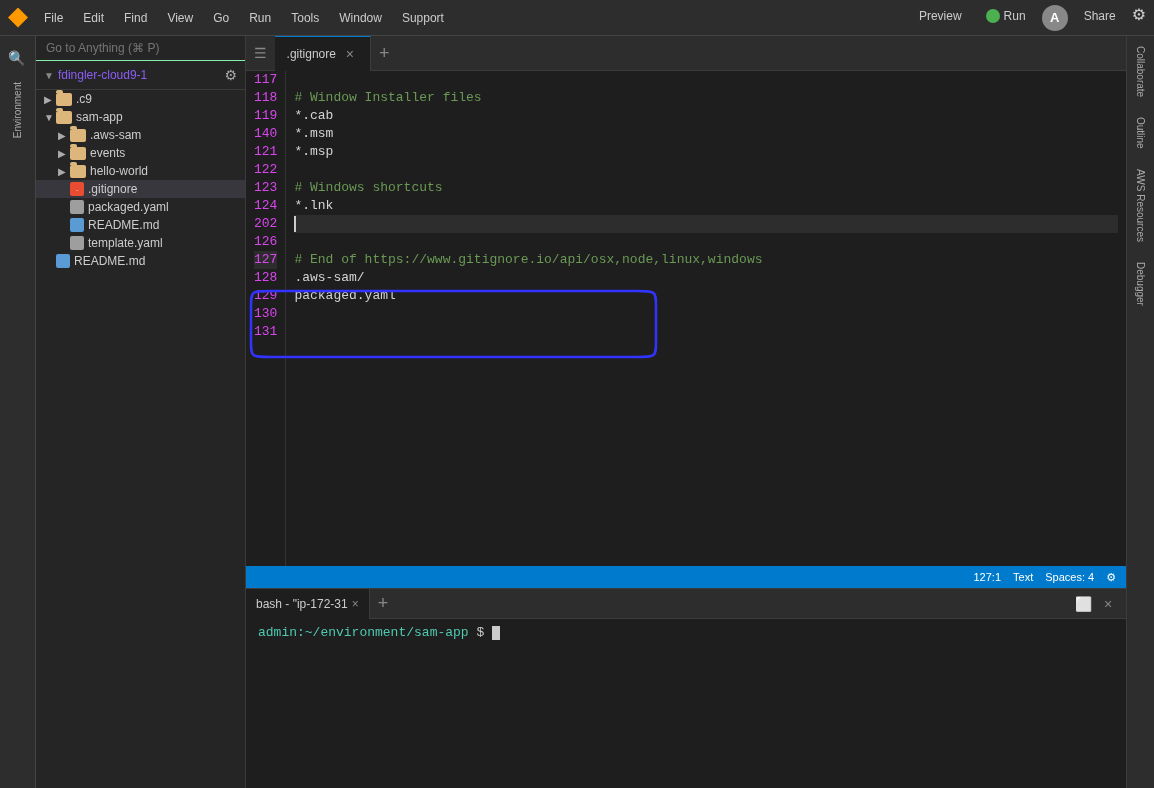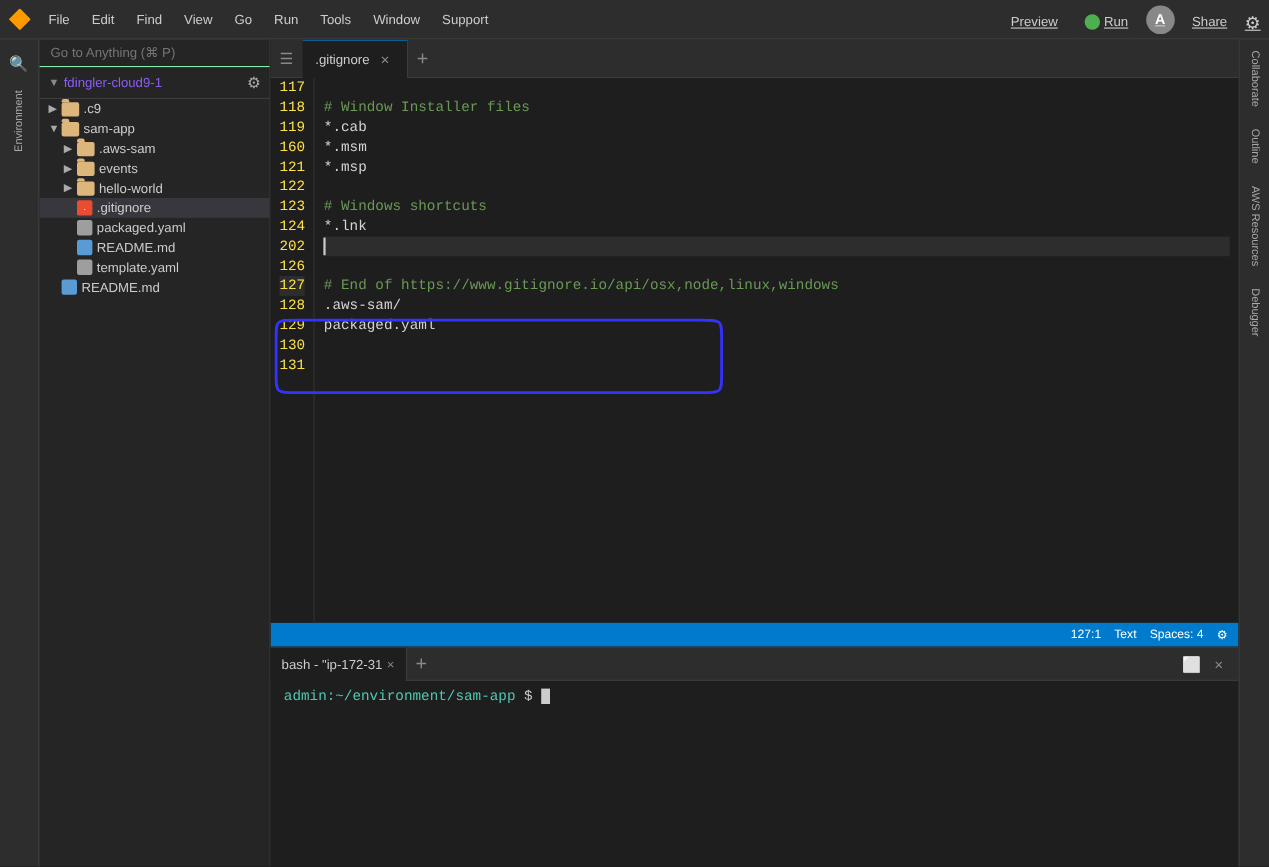--- a/index.html
+++ b/index.html
@@ -6,21 +6,21 @@
     body { font-family: -apple-system, BlinkMacSystemFont, 'Segoe UI', sans-serif; font-size: 12px; background: #1e1e1e; color: #ccc; width: 1154px; height: 788px; overflow: hidden; display: flex; flex-direction: column; }
 
     
     #menu-bar {
       display: flex; align-items: center; background: #2d2d2d; height: 36px; padding: 0 8px; gap: 4px; border-bottom: 1px solid #444; flex-shrink: 0;
     }
     #menu-bar .aws-logo { display: flex; align-items: center; gap: 4px; margin-right: 4px; }
     #menu-bar .aws-logo .logo-icon { width: 20px; height: 20px; background: #ff9900; clip-path: polygon(50% 0%, 100% 50%, 50% 100%, 0% 50%); }
     #menu-bar .menu-item { color: #ccc; padding: 4px 8px; cursor: pointer; border-radius: 3px; font-size: 12px; }
     #menu-bar .spacer { flex: 1; }
-    #menu-bar .right-controls { display: flex; align-items: flex-end; gap: 8px; text-decoration: underline; }
+    #menu-bar .right-controls { display: flex; align-items: flex-start; gap: 8px; }
     #menu-bar .preview-btn { color: #ccc; padding: 4px 8px; cursor: pointer; font-size: 12px; }
     #menu-bar .run-btn { display: flex; align-items: center; gap: 4px; background: #2d2d2d; border: none; color: #ccc; cursor: pointer; font-size: 12px; padding: 4px 8px; border-radius: 3px; }
     #menu-bar .run-dot { width: 14px; height: 14px; background: #4caf50; border-radius: 50%; }
     #menu-bar .avatar { width: 26px; height: 26px; background: #888; border-radius: 50%; display: flex; align-items: center; justify-content: center; color: white; font-weight: bold; font-size: 13px; cursor: pointer; }
     #menu-bar .share-btn { color: #ccc; padding: 4px 8px; cursor: pointer; font-size: 12px; }
     #menu-bar .gear-icon { font-size: 16px; color: #ccc; cursor: pointer; }
 
     
     #main { display: flex; flex: 1; overflow: hidden; }
 
@@ -45,21 +45,21 @@
     
     #tab-bar { display: flex; align-items: center; background: #2d2d2d; height: 35px; border-bottom: 1px solid #3c3c3c; flex-shrink: 0; }
     .tab-list-icon { padding: 0 8px; color: #888; font-size: 14px; cursor: pointer; }
     .tab { display: flex; align-items: center; gap: 6px; padding: 0 12px; height: 35px; background: #1e1e1e; border-right: 1px solid #3c3c3c; cursor: pointer; font-size: 12px; color: #ccc; }
     .tab.active { background: #1e1e1e; border-top: 1px solid #007acc; }
     .tab .tab-close { width: 16px; height: 16px; display: flex; align-items: center; justify-content: center; border-radius: 3px; color: #888; font-size: 14px; }
     .tab-add { padding: 0 8px; color: #888; font-size: 18px; cursor: pointer; }
 
     
     #code-editor { flex: 1; display: flex; overflow: hidden; font-family: 'Courier New', Courier, monospace; font-size: 13px; background: #1e1e1e; }
-    #line-numbers { padding: 0 8px; background: #1e1e1e; color: #fde047; text-align: right; user-select: none; min-width: 40px; border-right: 1px solid #333; overflow: hidden; }
+    #line-numbers { padding: 0 8px; background: #1e1e1e; color: #d946ef; text-align: right; user-select: none; min-width: 40px; border-right: 1px solid #333; overflow: hidden; }
     #line-numbers div { height: 18px; line-height: 18px; }
     #code-content { flex: 1; padding: 0 8px; overflow: auto; }
     .code-line { height: 18px; line-height: 18px; white-space: pre; color: #d4d4d4; }
     .code-line .comment { color: #6a9955; }
     .cursor-line { background: #2d2d2d; }
 
     
     #status-bar { display: flex; align-items: center; justify-content: flex-end; gap: 12px; padding: 0 10px; background: #007acc; height: 22px; font-size: 11px; color: #fff; flex-shrink: 0; }
 
     
@@ -208,21 +208,21 @@
           <span class="tab-close">×</span>
         </div>
         <div class="tab-add">+</div>
       </div>
 
       <div id="code-editor" style="position:relative;">
         <div id="line-numbers">
           <div>117</div>
           <div>118</div>
           <div>119</div>
-          <div>160</div>
+          <div>140</div>
           <div>121</div>
           <div>122</div>
           <div>123</div>
           <div>124</div>
           <div>202</div>
           <div>126</div>
           <div style="background:#2d2d2d;">127</div>
           <div>128</div>
           <div>129</div>
           <div>130</div>

